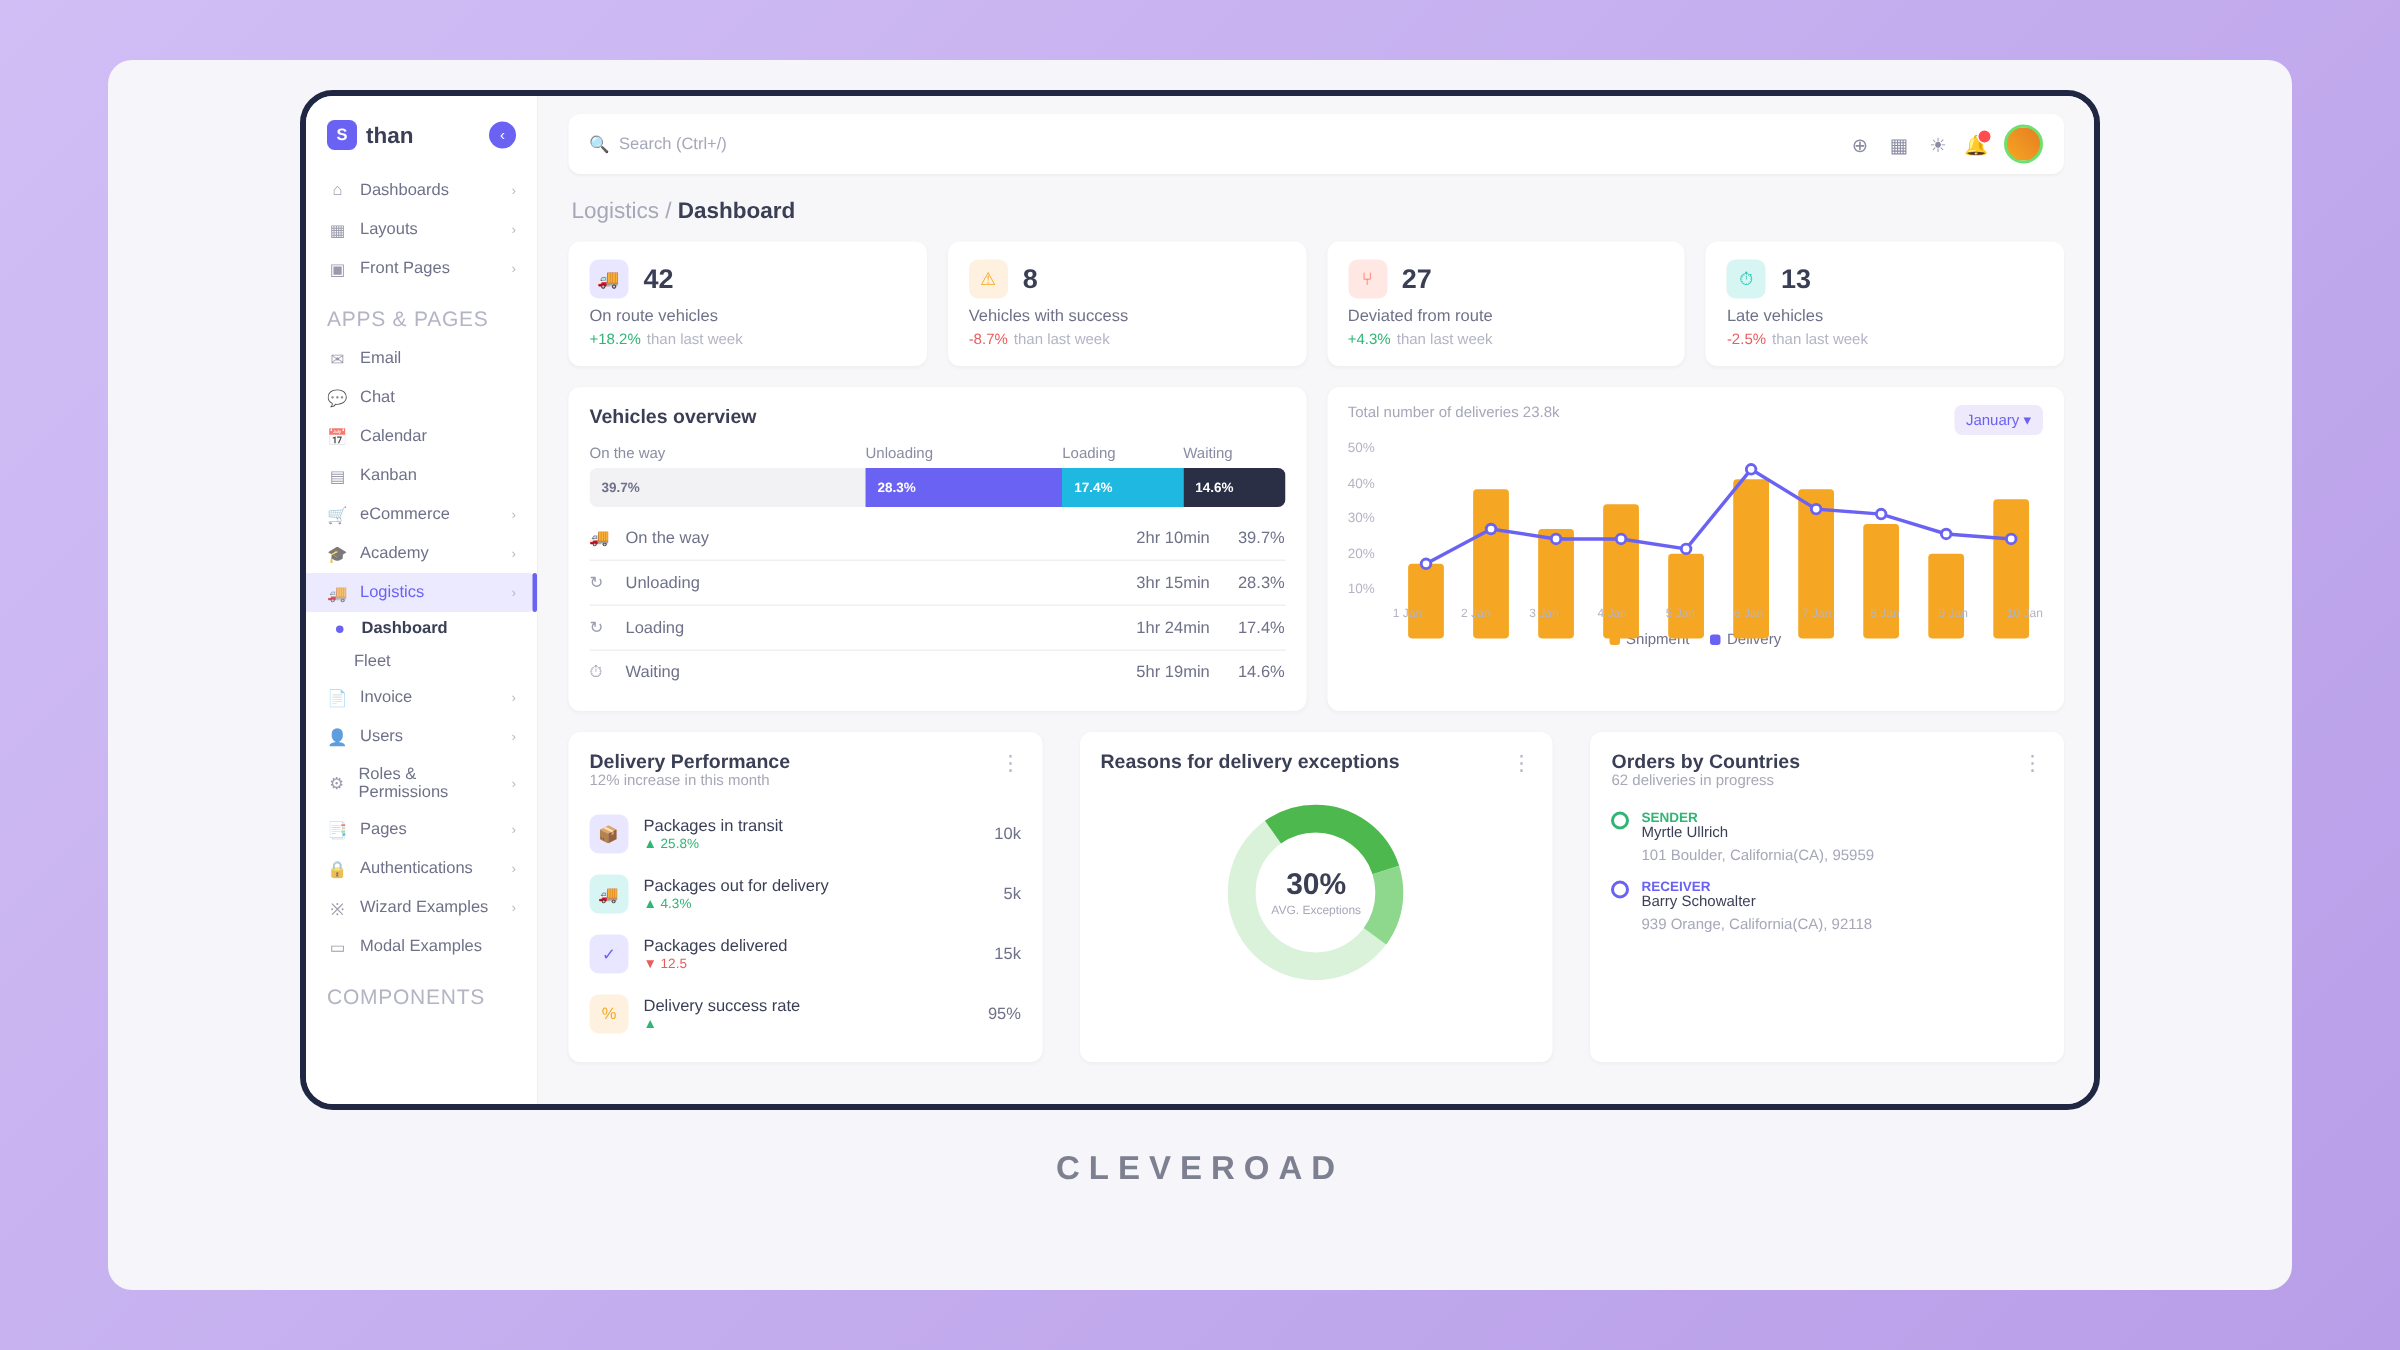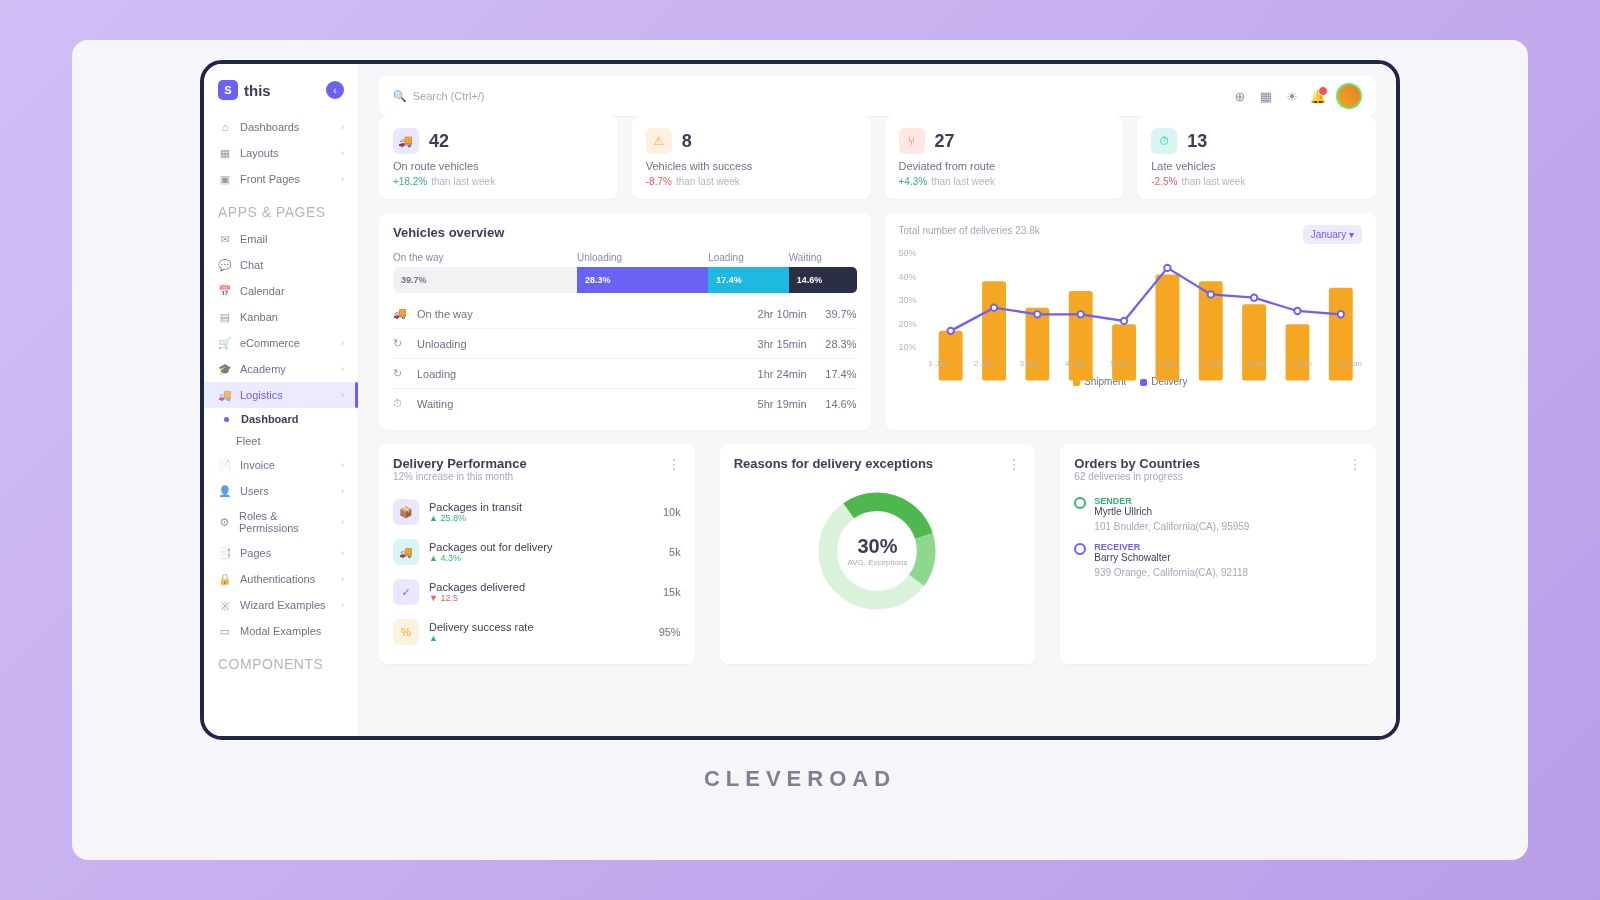--- a/index.html
+++ b/index.html
@@ -91,21 +91,21 @@
 </style>
 </head>
 <body>
 
 <div class="stage">
 <div class="window">
 
 <div class="sidebar">
   <div class="logo">
     <div class="mark">S</div>
-    <div class="name">this</div>
+    <div class="name">than</div>
     <div class="collapse">‹</div>
   </div>
   <div id="nav-main">
           <div class="nav-item ">
             <span class="ico">⌂</span>
             <span>Dashboards</span>
             <span class="chev">›</span>
           </div>
           <div class="nav-item ">
             <span class="ico">▦</span>
@@ -201,20 +201,23 @@
       <span>🔍</span>
       <span>Search (Ctrl+/)</span>
     </div>
     <div class="tico">⊕</div>
     <div class="tico">▦</div>
     <div class="tico">☀</div>
     <div class="tico bell">🔔</div>
     <div class="avatar"></div>
   </div>
 
+  <div class="crumbs">
+    <span>Logistics</span><span> / </span><b>Dashboard</b>
+  </div>
 
   <div class="stats" id="stats">
           <div class="card stat">
             <div class="top">
               <div class="sicon ic-blue">🚚</div>
               <div class="num">42</div>
             </div>
             <div class="lbl">On route vehicles</div>
             <div class="delta">
               <span class="pct up">+18.2%</span>

